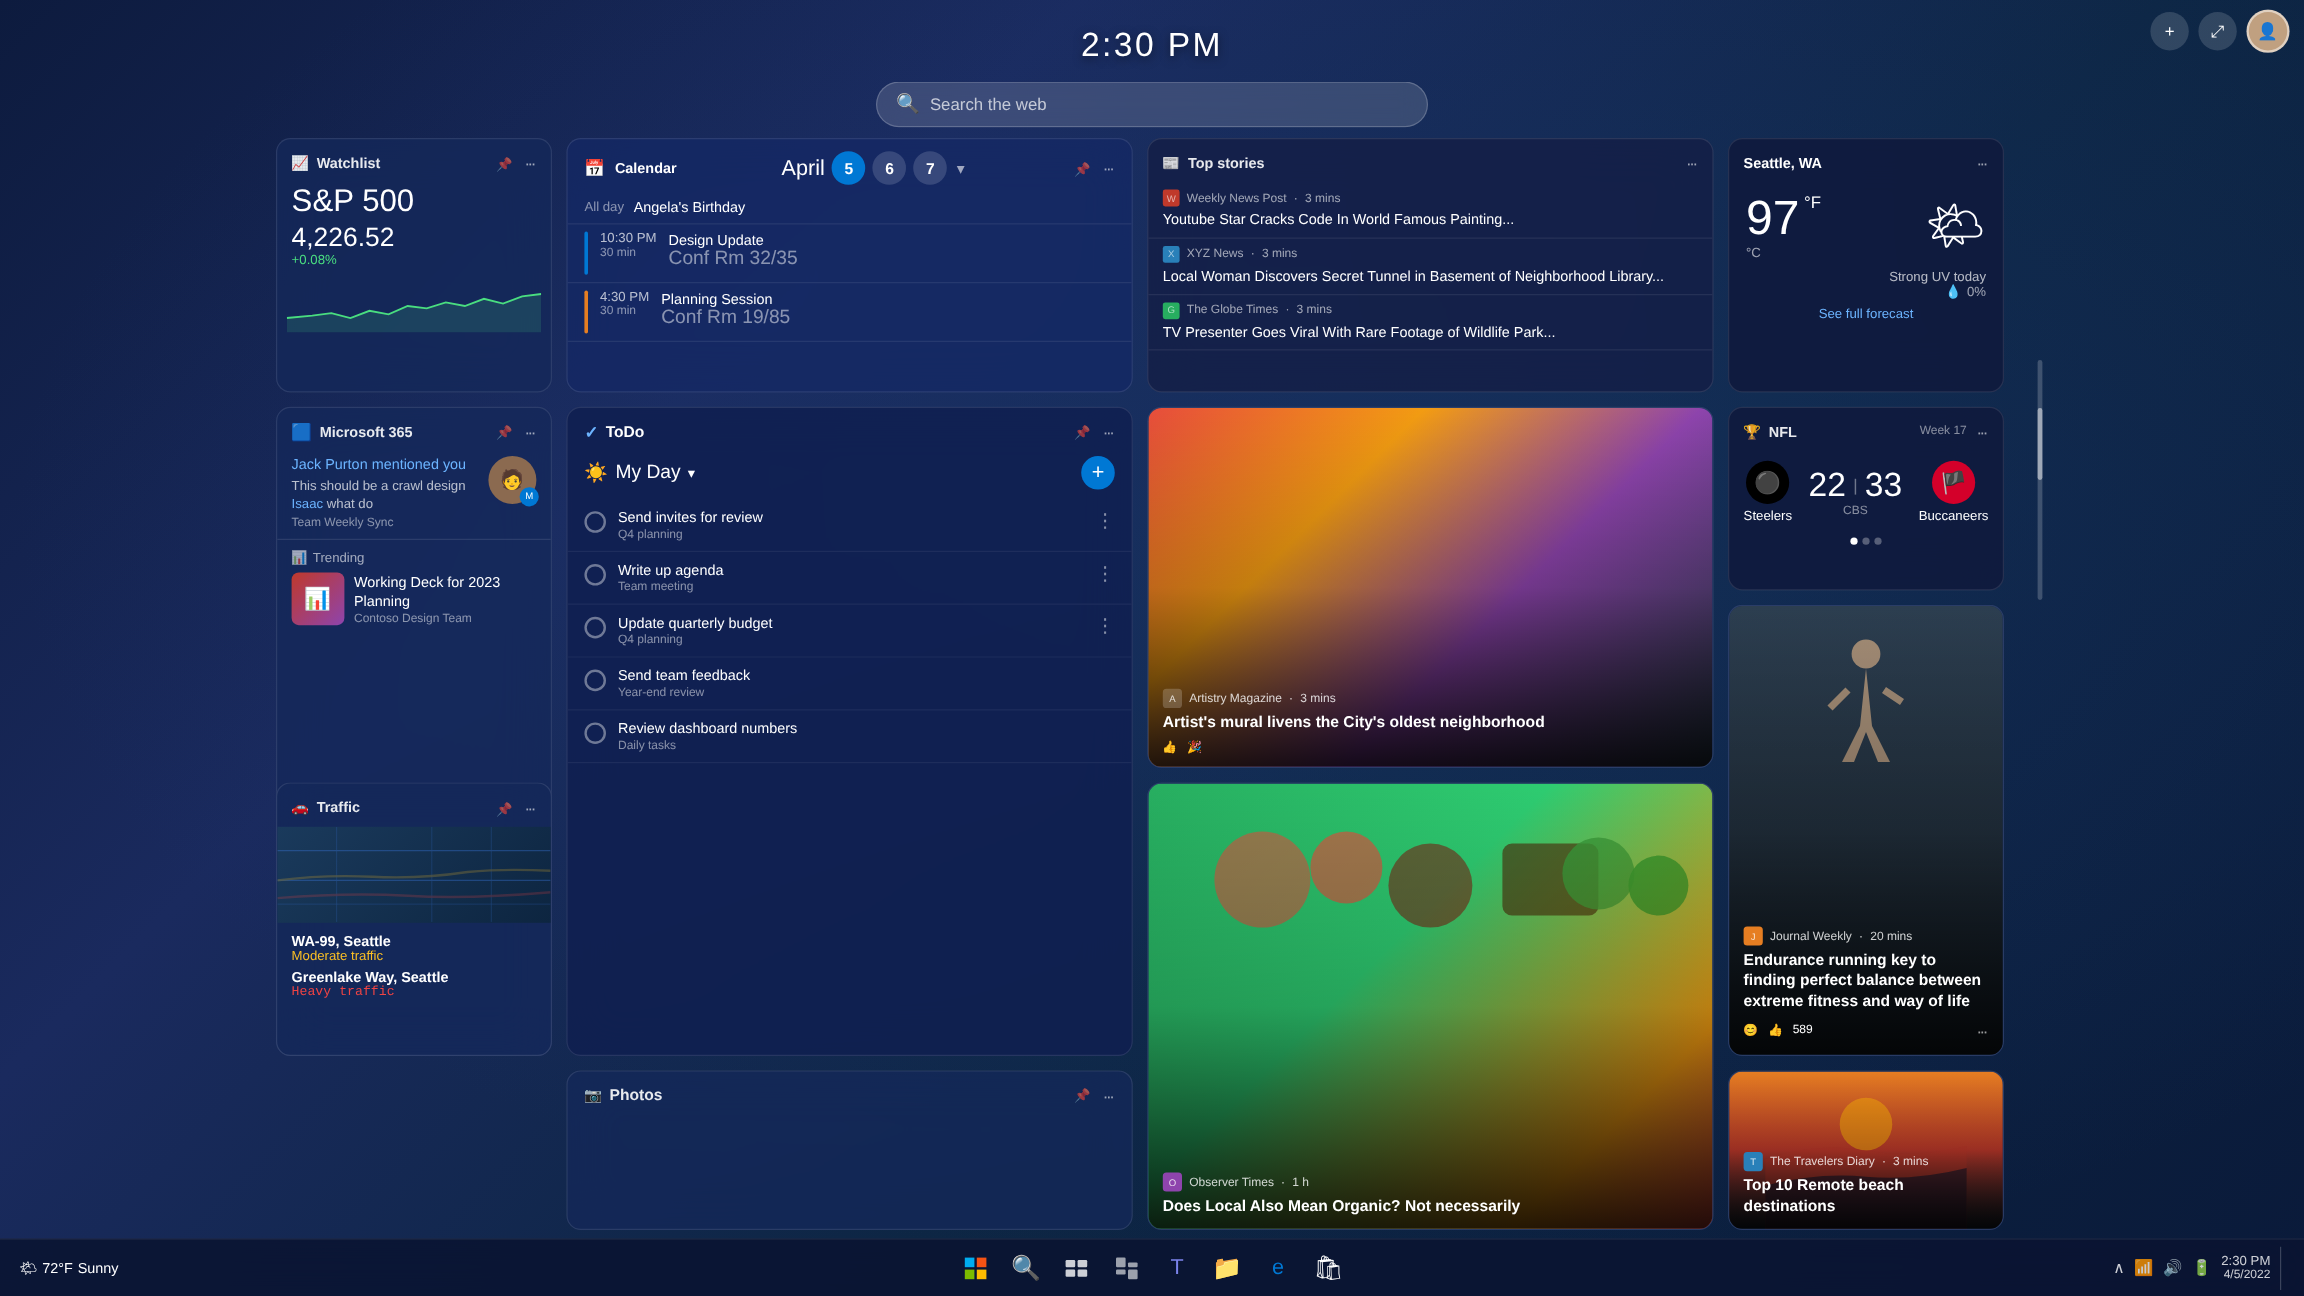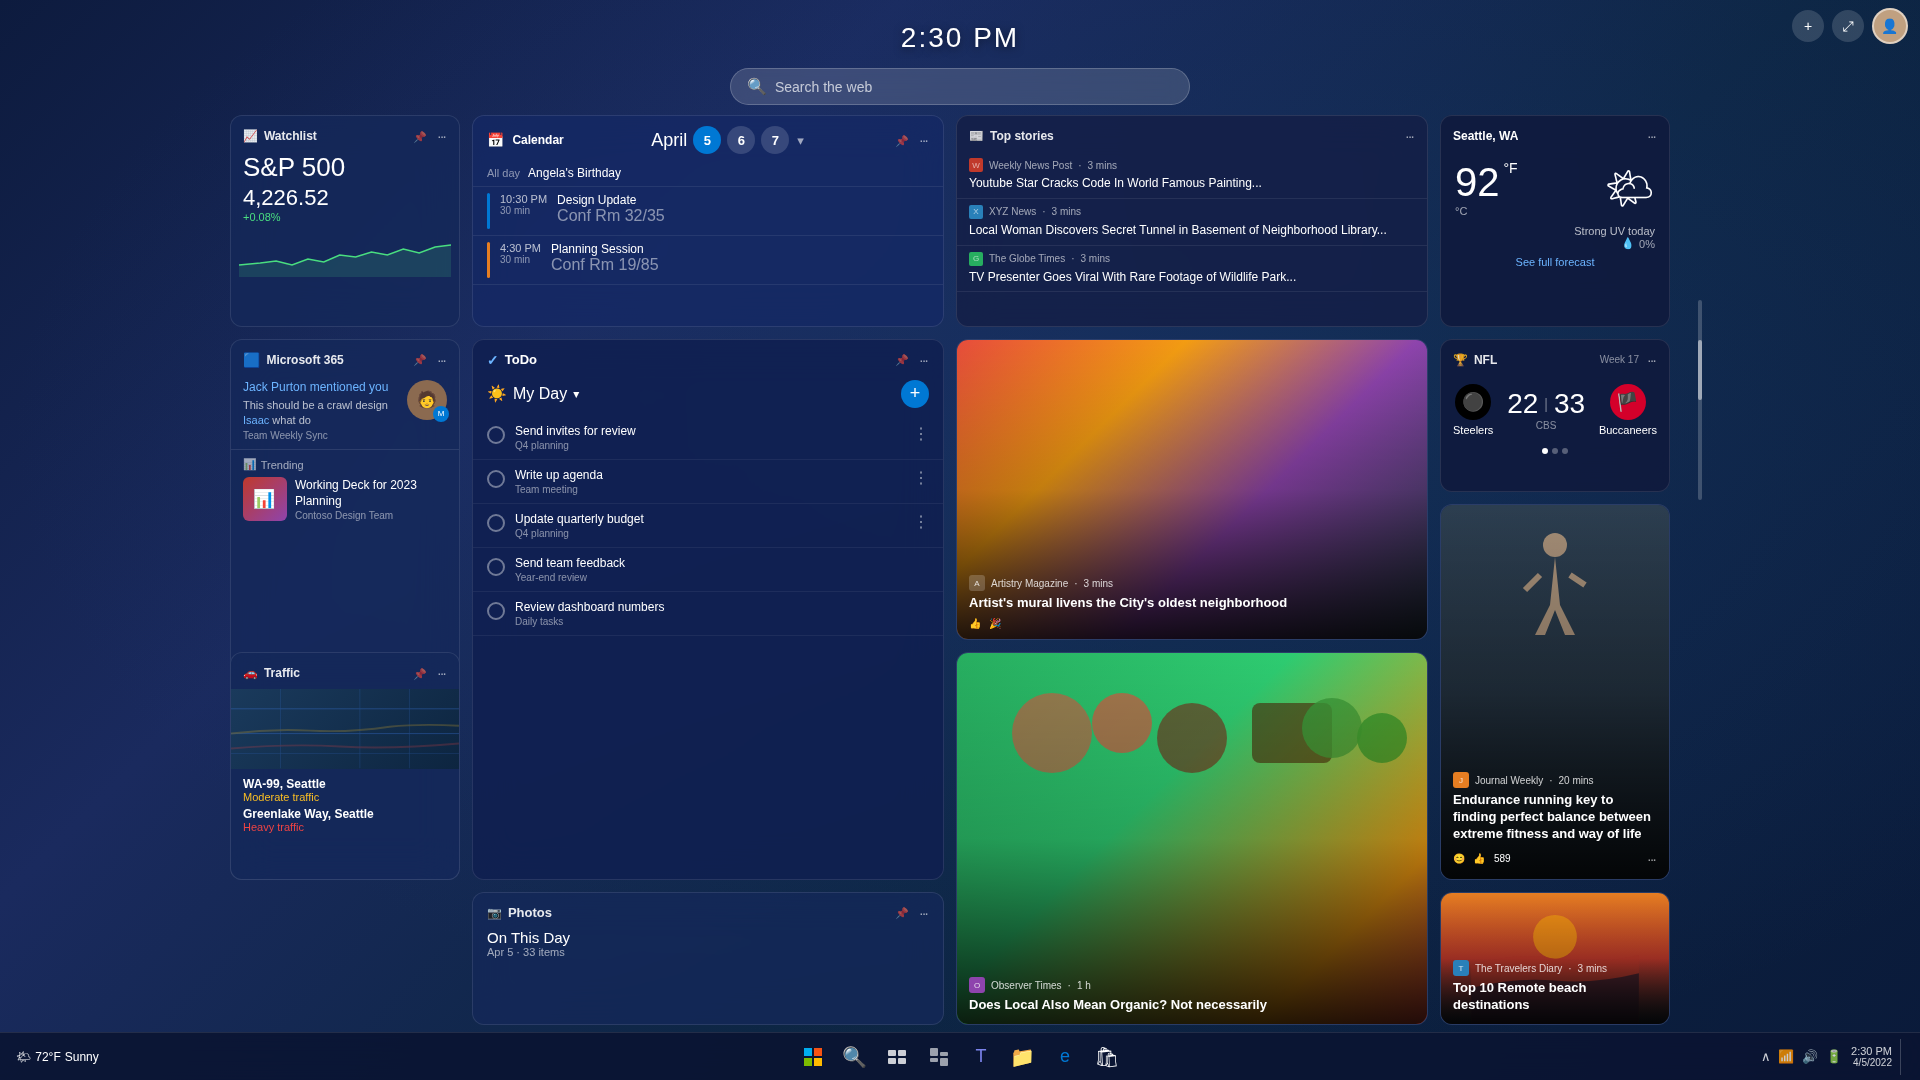--- a/index.html
+++ b/index.html
@@ -265,21 +265,21 @@
       inset: 0;
       opacity: 0.3;
     }
     .traffic-route {
       padding: 8px 12px;
     }
     .route-item { margin-bottom: 4px; }
     .route-name { font-size: 12px; font-weight: 600; }
     .route-status { font-size: 11px; }
     .route-status.moderate { color: #fbbf24; }
-    .route-status.heavy { color: #ef4444; }
+    .route-status.heavy { color: #ef4444; font-family: Liberation Mono, monospace; }
 
     
     .calendar-card {
       grid-column: 2 / 4;
       grid-row: 1;
       background: rgba(20,40,100,0.8);
     }
     .cal-header {
       display: flex;
       align-items: center;
@@ -827,28 +827,20 @@
     <div class="photos-header-row">
       <div class="card-title-row">
         <span>📷</span>
         <span style="font-size:13px;">Photos</span>
       </div>
       <div class="card-actions">
         <button class="card-action-btn pin-icon"></button>
         <button class="card-action-btn more-icon"></button>
       </div>
     </div>
-    <div style="padding:0 14px 4px;">
-      <div style="font-size:15px;font-weight:300;">On This Day</div>
-      <div style="font-size:11px;color:rgba(255,255,255,0.6);">
-        <span>Apr 5</span>
-        <span> · </span>
-        <span>33 items</span>
-      </div>
-    </div>
   </div>
 
   <div class="card topstories-card">
     <div class="card-header">
       <div class="card-title-row">
         <span>📰</span>
         <span>Top stories</span>
       </div>
       <div class="card-actions">
         <button class="card-action-btn more-icon"></button>
@@ -886,21 +878,21 @@
   <div class="card weather-card">
     <div class="card-header">
       <span style="font-size:12px;font-weight:600;">Seattle, WA</span>
       <div class="card-actions">
         <button class="card-action-btn more-icon"></button>
       </div>
     </div>
     <div class="weather-main">
       <div>
         <span style="font-size:40px;font-weight:200;">
-          <span>92</span><span style="font-size:14px;vertical-align:top;"> <span>°F</span></span>
+          <span>97</span><span style="font-size:14px;vertical-align:top;"> <span>°F</span></span>
         </span>
         <div style="font-size:11px;color:rgba(255,255,255,0.6);"><span>°C</span></div>
       </div>
       <span style="font-size:40px;">🌤</span>
     </div>
     <div style="display:flex;justify-content:flex-end;align-items:center;gap:6px;padding:0 14px;">
       <span style="font-size:11px;color:rgba(255,255,255,0.7);">Strong UV today</span>
     </div>
     <div style="display:flex;justify-content:flex-end;align-items:center;gap:4px;padding:0 14px;">
       <span style="font-size:11px;">💧</span>

